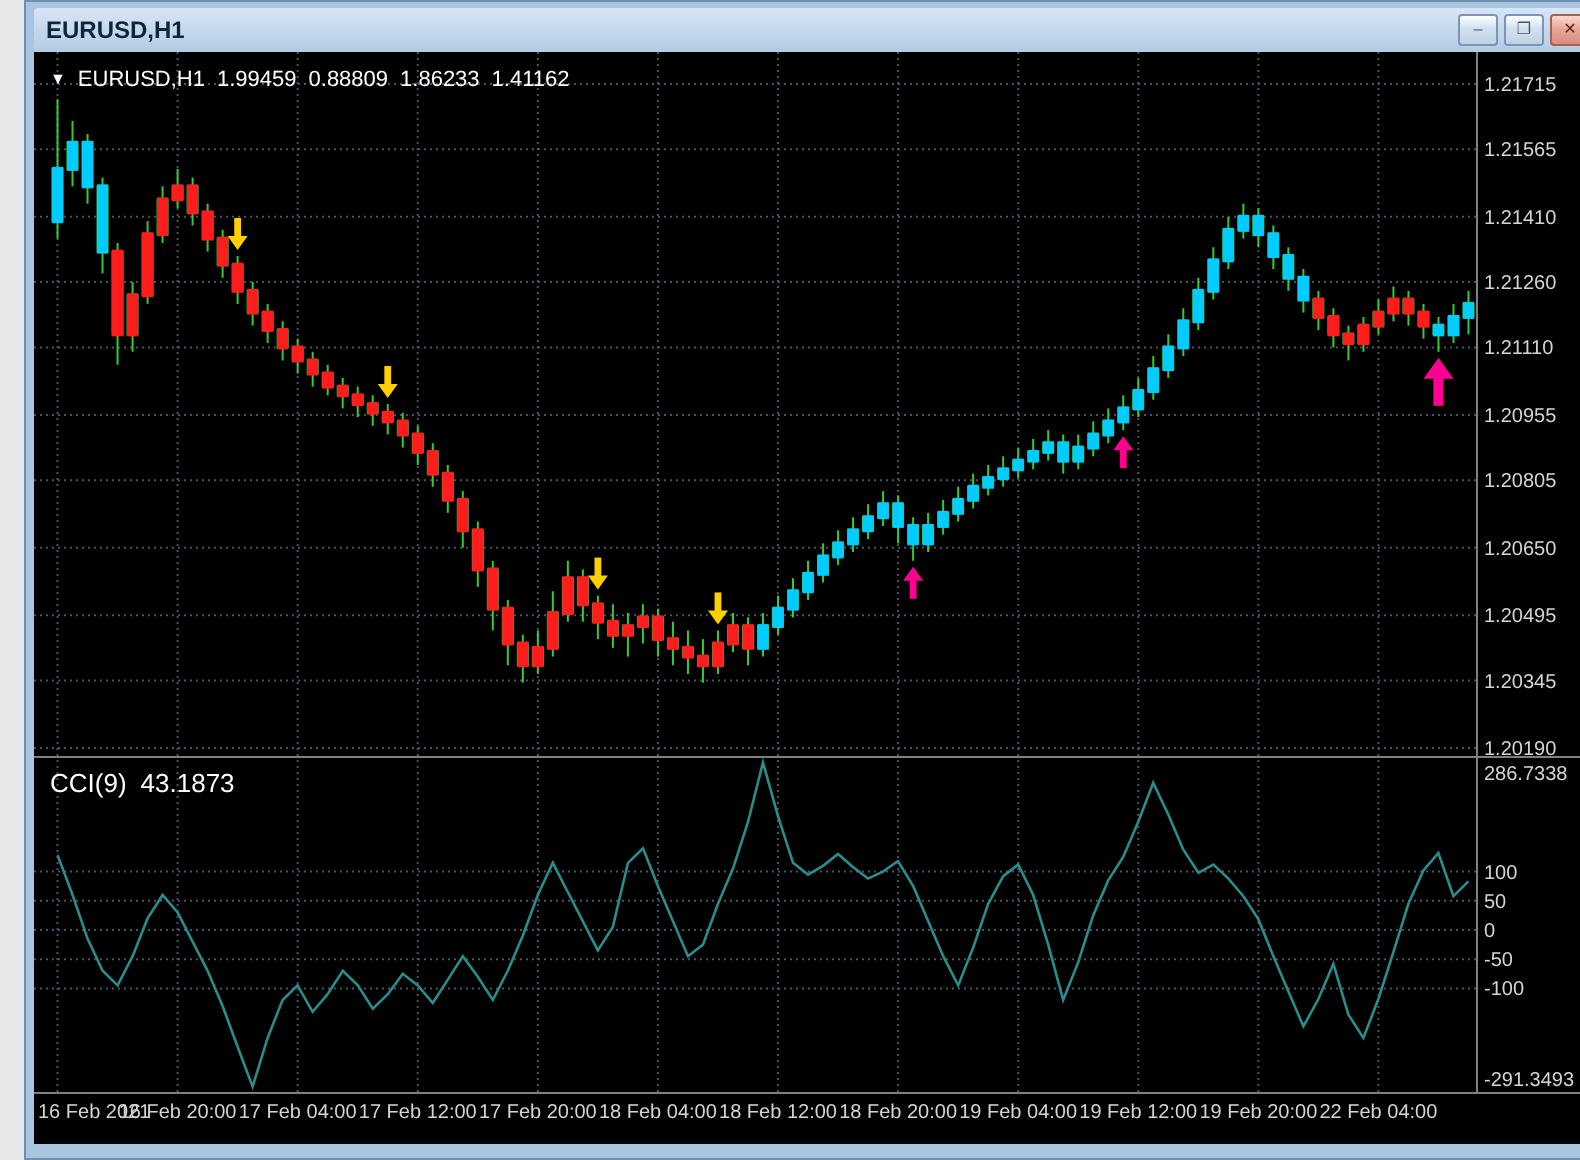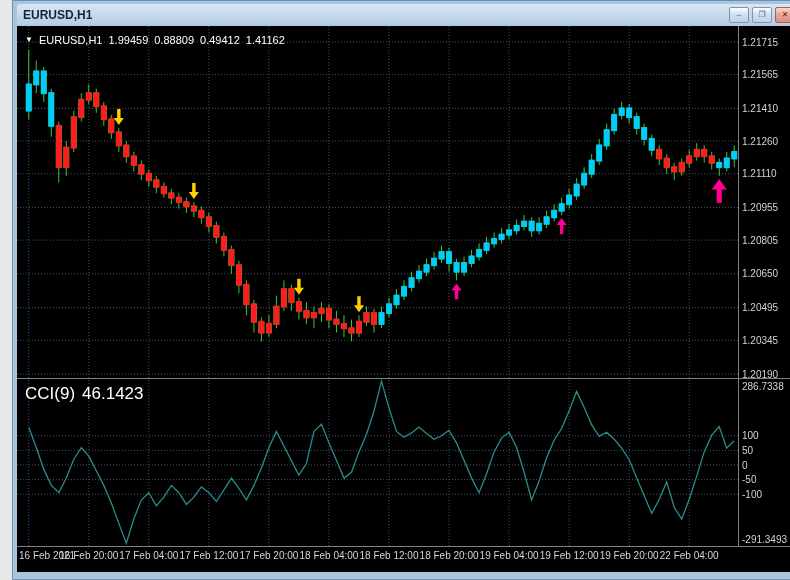--- a/index.html
+++ b/index.html
@@ -27,21 +27,21 @@
     border-color:#a8604f;color:#5f1d10;
   }
   .client{position:relative;width:782px;height:546px;background:#000;overflow:hidden;}
   .client svg{position:absolute;left:0;top:0;}
   .ohlc{
     position:absolute;left:8px;top:8px;color:#ffffff;font-size:11px;
     display:flex;gap:6px;align-items:center;white-space:nowrap;
   }
   .ohlc .dd{font-size:8px;line-height:8px;color:#ffffff;cursor:pointer;}
   .cci-label{
-    position:absolute;left:8px;top:358px;color:#ffffff;font-size:17px;
+    position:absolute;left:8px;top:358px;color:#ffffff;font-size:13px;
     display:flex;gap:7px;white-space:nowrap;
   }
 </style>
 </head>
 <body>
 
 <div class="window">
   <div class="titlebar">
     <span class="title">EURUSD,H1</span>
     <div class="win-buttons">
@@ -436,22 +436,22 @@
           <text x="612.1736842105263" y="533" text-anchor="middle" font-size="10" fill="#D4D4D4" font-family="Liberation Sans, sans-serif">19 Feb 20:00</text>
           <text x="672.2157894736841" y="533" text-anchor="middle" font-size="10" fill="#D4D4D4" font-family="Liberation Sans, sans-serif">22 Feb 04:00</text>
         </g>
       </svg>
 
     <div class="ohlc">
       <span class="dd">▼</span>
       <span>EURUSD,H1</span>
       <span>1.99459</span>
       <span>0.88809</span>
-      <span>0.49412</span>
+      <span>1.86233</span>
       <span>1.41162</span>
     </div>
 
     <div class="cci-label">
       <span>CCI(9)</span>
-      <span>46.1423</span>
+      <span>43.1873</span>
     </div>
   </div>
 </div>
 
 </body></html>

